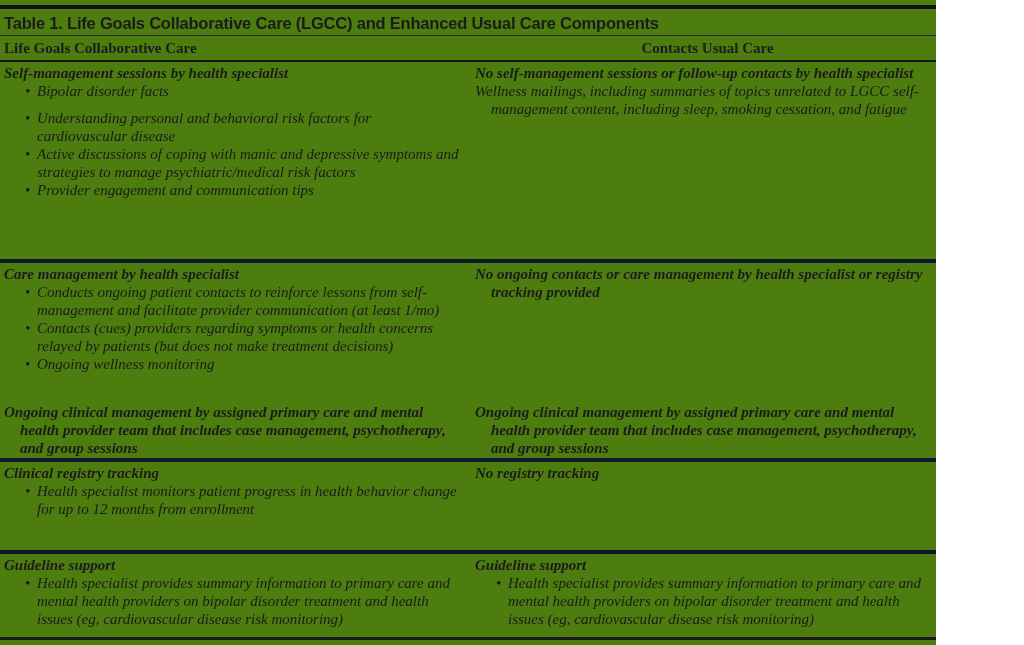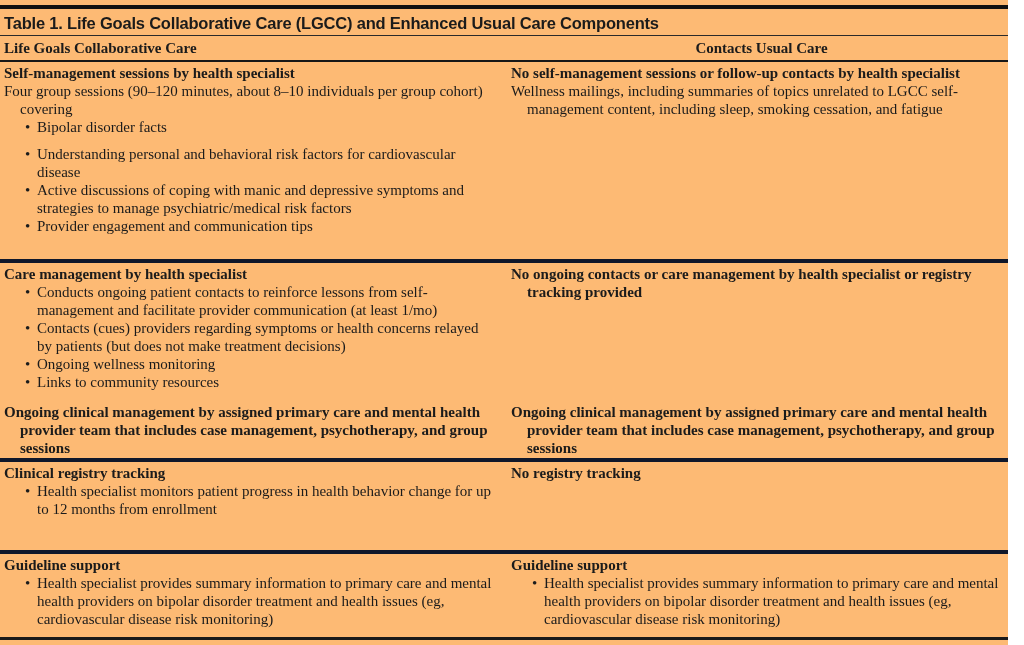--- a/index.html
+++ b/index.html
@@ -2,23 +2,23 @@
 <html><head>
 <meta charset="utf-8">
 <style>
   html, body {
     margin: 0;
     padding: 0;
     background: #ffffff;
   }
   .page {
     position: relative;
-    width: 1008px;
+    width: 936px;
     height: 645px;
-    background: #fdba74;
+    background: #4d7c0f;
     color: #1b1b1b;
     font-family: "Liberation Serif", "DejaVu Serif", serif;
     font-size: 15px;
     line-height: 18px;
     overflow: hidden;
     box-sizing: border-box;
   }
   .rule-top {
     height: 4px;
     background: #111111;
@@ -48,20 +48,21 @@
     font-size: 15px;
   }
   .colhead.right { text-align: center; }
   .row {
     display: grid;
     grid-template-columns: 1fr 1fr;
     gap: 0 14px;
     padding: 2px 4px 0 4px;
     box-sizing: border-box;
     align-items: start;
+    font-style: italic;
   }
   .row.divided { border-top: 4px solid #0f172a; }
   .row-0 { min-height: 197px; }
   .row-1 { min-height: 142px; }
   .row-2 { min-height: 57px; }
   .row-3 { min-height: 92px; }
   .row-4 { min-height: 85px; }
   .cell p { margin: 0; }
   .h { font-weight: bold; }
   .hang {
@@ -96,42 +97,40 @@
   <div class="title">Table 1. Life Goals Collaborative Care (LGCC) and Enhanced Usual Care Components</div>
 
   <div class="colheads">
     <div class="colhead left">Life Goals Collaborative Care</div>
     <div class="colhead right">Contacts Usual Care</div>
   </div>
 
   <section class="row row-0">
     <div class="cell">
       <p class="h hang">Self-management sessions by health specialist</p>
-      <p class="hang">Four group sessions (90–120 minutes, about 8–10 individuals per group cohort) covering</p>
       <ul class="bullets">
         <li>Bipolar disorder facts</li>
         <li class="gap">Understanding personal and behavioral risk factors for cardiovascular disease</li>
         <li>Active discussions of coping with manic and depressive symptoms and strategies to manage psychiatric/medical risk factors</li>
         <li>Provider engagement and communication tips</li>
       </ul>
     </div>
     <div class="cell">
       <p class="h hang">No self-management sessions or follow-up contacts by health specialist</p>
       <p class="hang">Wellness mailings, including summaries of topics unrelated to LGCC self-management content, including sleep, smoking cessation, and fatigue</p>
     </div>
   </section>
 
   <section class="row row-1 divided">
     <div class="cell">
       <p class="h hang">Care management by health specialist</p>
       <ul class="bullets">
         <li>Conducts ongoing patient contacts to reinforce lessons from self-management and facilitate provider communication (at least 1/mo)</li>
         <li>Contacts (cues) providers regarding symptoms or health concerns relayed by patients (but does not make treatment decisions)</li>
         <li>Ongoing wellness monitoring</li>
-        <li>Links to community resources</li>
       </ul>
     </div>
     <div class="cell">
       <p class="h hang">No ongoing contacts or care management by health specialist or registry tracking provided</p>
     </div>
   </section>
 
   <section class="row row-2">
     <div class="cell">
       <p class="h hang">Ongoing clinical management by assigned primary care and mental health provider team that includes case management, psychotherapy, and group sessions</p>

